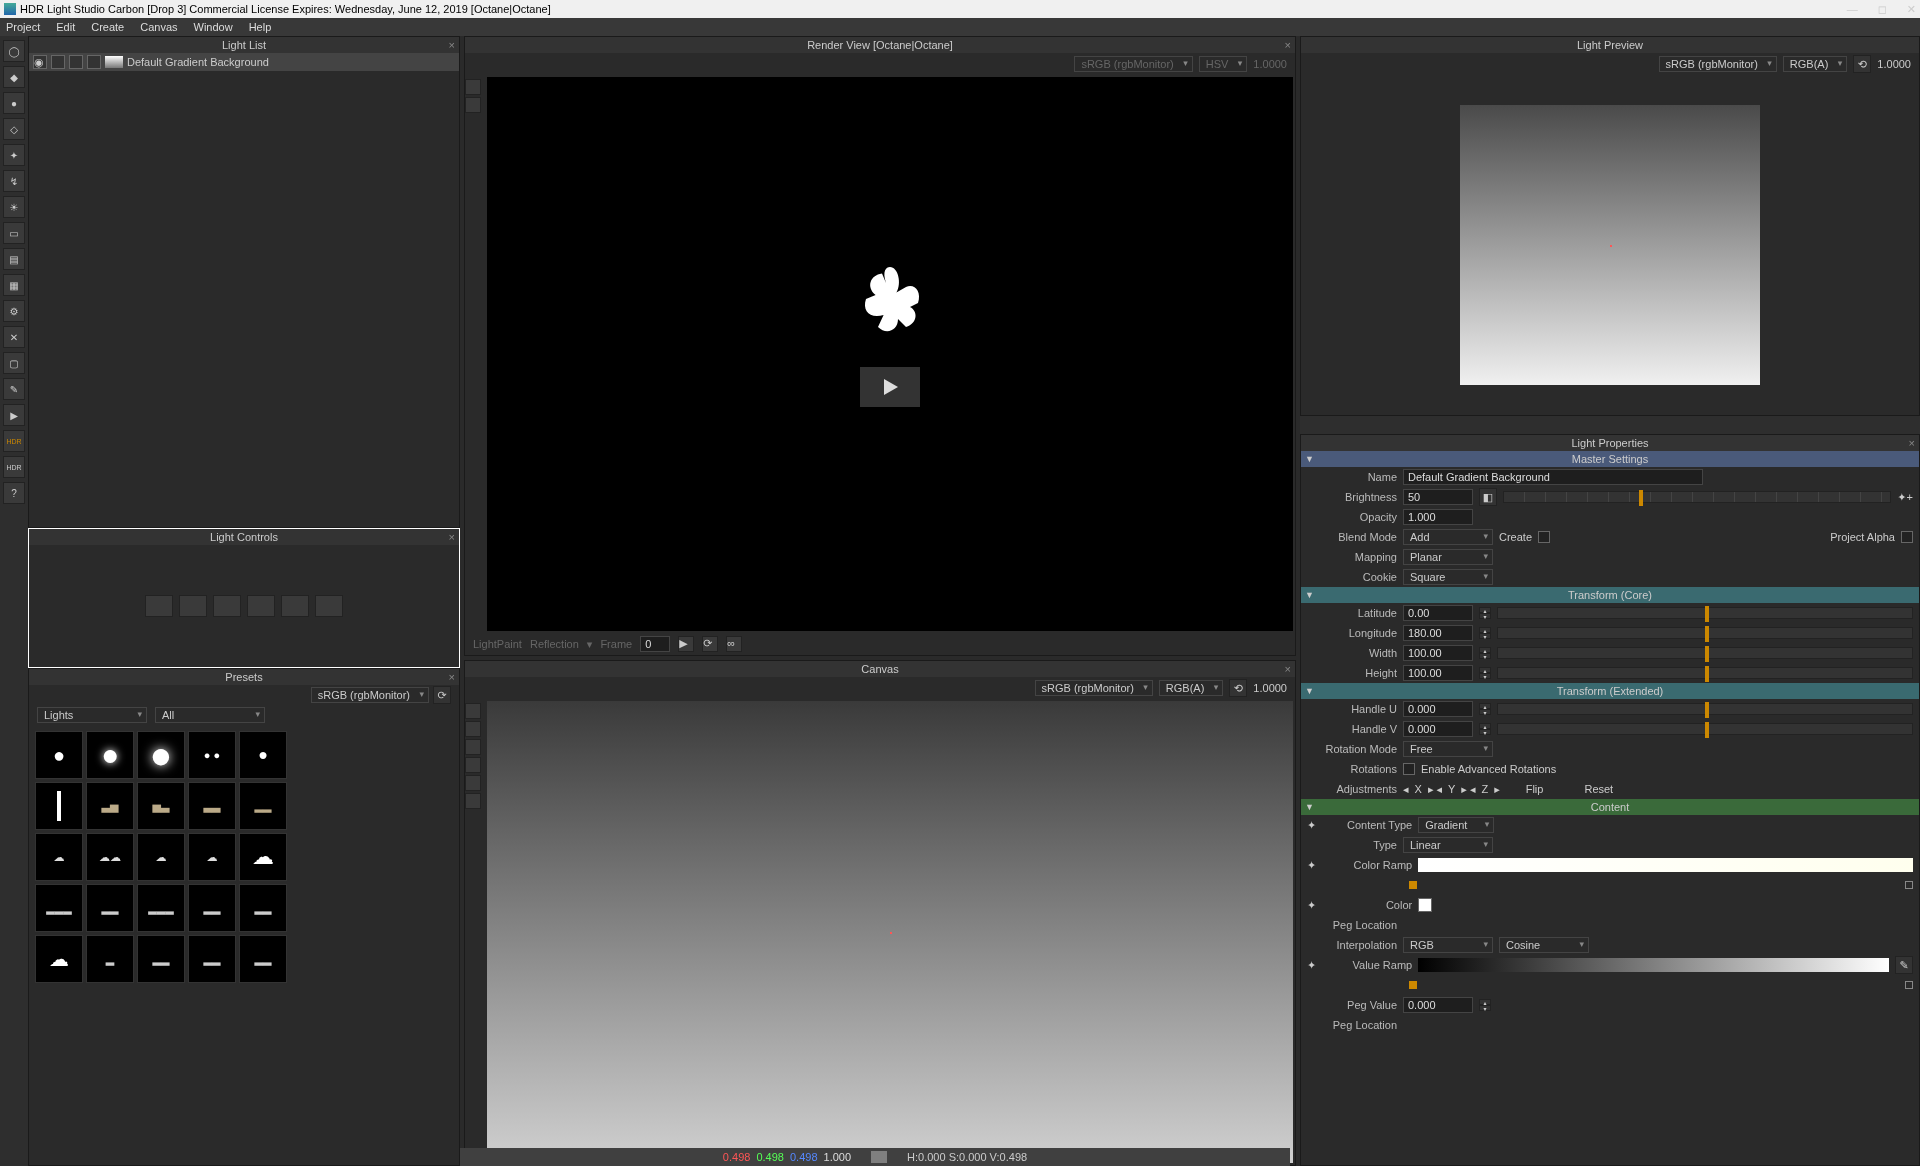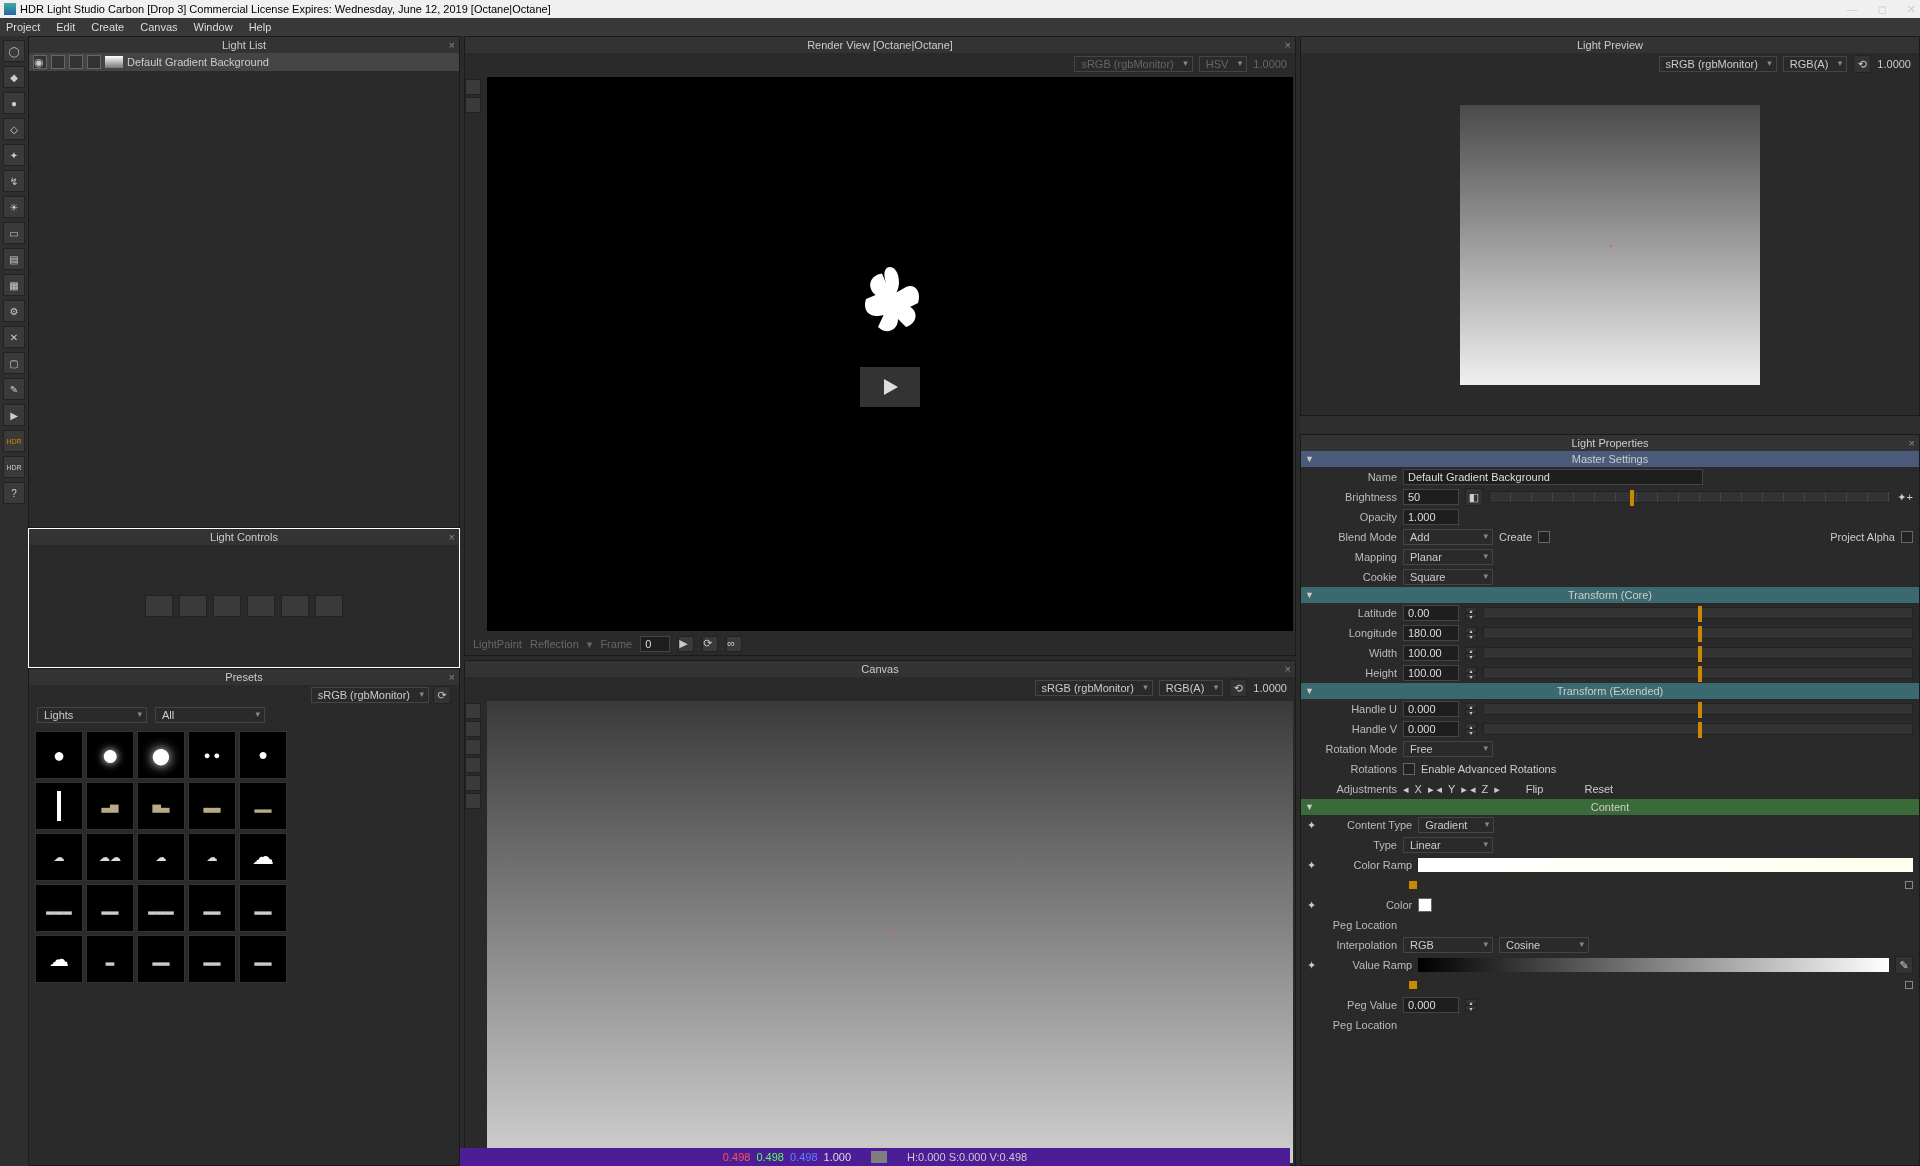--- a/index.html
+++ b/index.html
@@ -57,29 +57,29 @@
 .tab { padding:2px 10px; color:#888; cursor:pointer;margin-top:45px;}
 .tab.active { background:#3a3a3a; color:#ddd;}
 .props { flex:1; border:1px solid #1a1a1a; overflow:auto; background:#2a2a2a;}
 .section-hdr { height:16px; display:flex; align-items:center; justify-content:center; position:relative; font-weight:500;}
 .section-hdr .tri { position:absolute; left:4px; font-size:9px;}
 .hdr-blue { background:#4a5a7a;}
 .hdr-teal { background:#3a6a70;}
 .hdr-green { background:#3a6a3a;}
 .prop-row { height:20px; display:flex; align-items:center; padding:0 6px; gap:6px;}
 .prop-label { width:90px; text-align:right; color:#bbb;}
-.prop-input { background:#1e1e1e; border:1px solid #444; padding:1px 4px; width:56px; color:#ddd;}
+.prop-input { background:#1e1e1e; border:1px solid #444; padding:1px 4px; width:70px; color:#ddd;}
 .prop-input.wide { width:300px;}
 .slider-track { flex:1; height:12px; background:#333; position:relative; border:1px solid #222;}
 .slider-thumb { position:absolute; top:-2px; width:4px; height:16px; background:#c80;}
 .checkbox { width:12px; height:12px; border:1px solid #666; background:#222;}
 .color-ramp { flex:1; height:14px; background:linear-gradient(to right,#fff,#ffe);}
 .value-ramp { flex:1; height:14px; background:linear-gradient(to right,#000,#fff);}
 .swatch { width:14px; height:14px; background:#fff; border:1px solid #666;}
-.status-bar { position:fixed; bottom:0; left:460px; width:830px; height:18px; background:#4c1d95; display:flex; align-items:center; justify-content:center; gap:20px;}
+.status-bar { position:fixed; bottom:0; left:460px; width:830px; height:18px; background:#404040; display:flex; align-items:center; justify-content:center; gap:20px;}
 .status-bar .rgb { font-family:monospace; font-size:10px;}
 .status-bar .r{color:#f55;} .status-bar .g{color:#5f5;} .status-bar .b{color:#58f;} .status-bar .w{color:#ddd;}
 .spin { width:12px; display:flex; flex-direction:column;}
 .spin div{ height:6px; font-size:6px; line-height:6px; text-align:center; background:#333; border:1px solid #222;}
 .aux-icon { width:18px; height:18px; background:#333; border:1px solid #222; display:flex; align-items:center; justify-content:center;}
 .muted { color:#666;}
 .tick-marks { position:absolute; inset:0; background-image: repeating-linear-gradient(to right, transparent 0 20px, #444 20px 21px);}
 </style>
 </head>
 <body>

